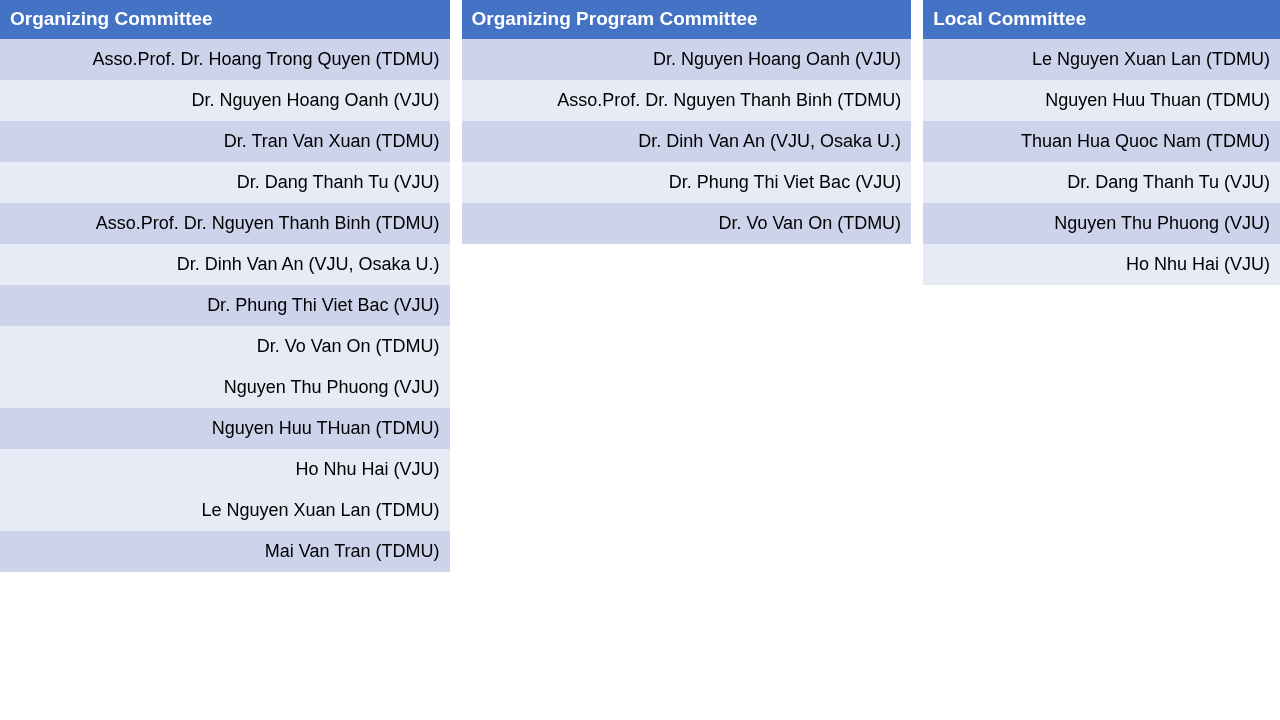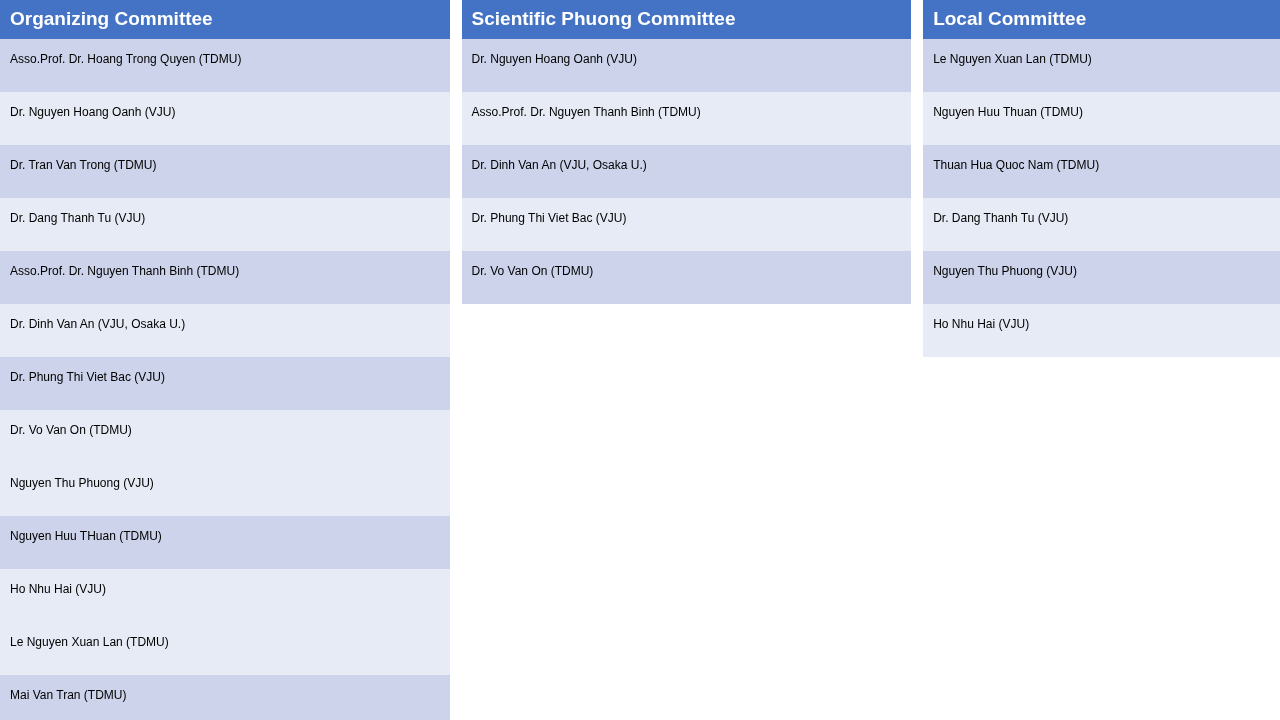--- a/index.html
+++ b/index.html
@@ -41,24 +41,24 @@
     font-weight: bold;
     text-align: left;
     padding: 8px 10px 9px 10px;
     height: 22px;
     line-height: 22px;
     white-space: nowrap;
     overflow: hidden;
   }
 
   .committee-table td {
-    font-size: 12px;
+    font-size: 18px;
     color: #000000;
-    text-align: left;
-    padding: 9px 10px 22px 10px;
+    text-align: right;
+    padding: 9px 10px 10px 10px;
     line-height: 22px;
     white-space: nowrap;
     overflow: hidden;
   }
 
   .committee-table tbody tr.odd td {
     background: #ccd3ea;
   }
   .committee-table tbody tr.even td {
     background: #e7ebf5;
@@ -82,21 +82,21 @@
         </tr>
       </thead>
       <tbody>
         <tr class="odd">
             <td>Asso.Prof. Dr. Hoang Trong Quyen (TDMU)</td>
           </tr>
         <tr class="even">
             <td>Dr. Nguyen Hoang Oanh (VJU)</td>
           </tr>
         <tr class="odd">
-            <td>Dr. Tran Van Trong (TDMU)</td>
+            <td>Dr. Tran Van Xuan (TDMU)</td>
           </tr>
         <tr class="even">
             <td>Dr. Dang Thanh Tu (VJU)</td>
           </tr>
         <tr class="odd">
             <td>Asso.Prof. Dr. Nguyen Thanh Binh (TDMU)</td>
           </tr>
         <tr class="even">
             <td>Dr. Dinh Van An (VJU, Osaka U.)</td>
           </tr>
@@ -122,21 +122,21 @@
             <td>Mai Van Tran (TDMU)</td>
           </tr>
       </tbody>
     </table>
 
     <div class="spacer-v"></div>
 
     <table class="committee-table col-scientific">
       <thead>
         <tr>
-          <th>Scientific Phuong Committee</th>
+          <th>Organizing Program Committee</th>
         </tr>
       </thead>
       <tbody>
         <tr class="odd">
             <td>Dr. Nguyen Hoang Oanh (VJU)</td>
           </tr>
         <tr class="even">
             <td>Asso.Prof. Dr. Nguyen Thanh Binh  (TDMU)</td>
           </tr>
         <tr class="odd">

